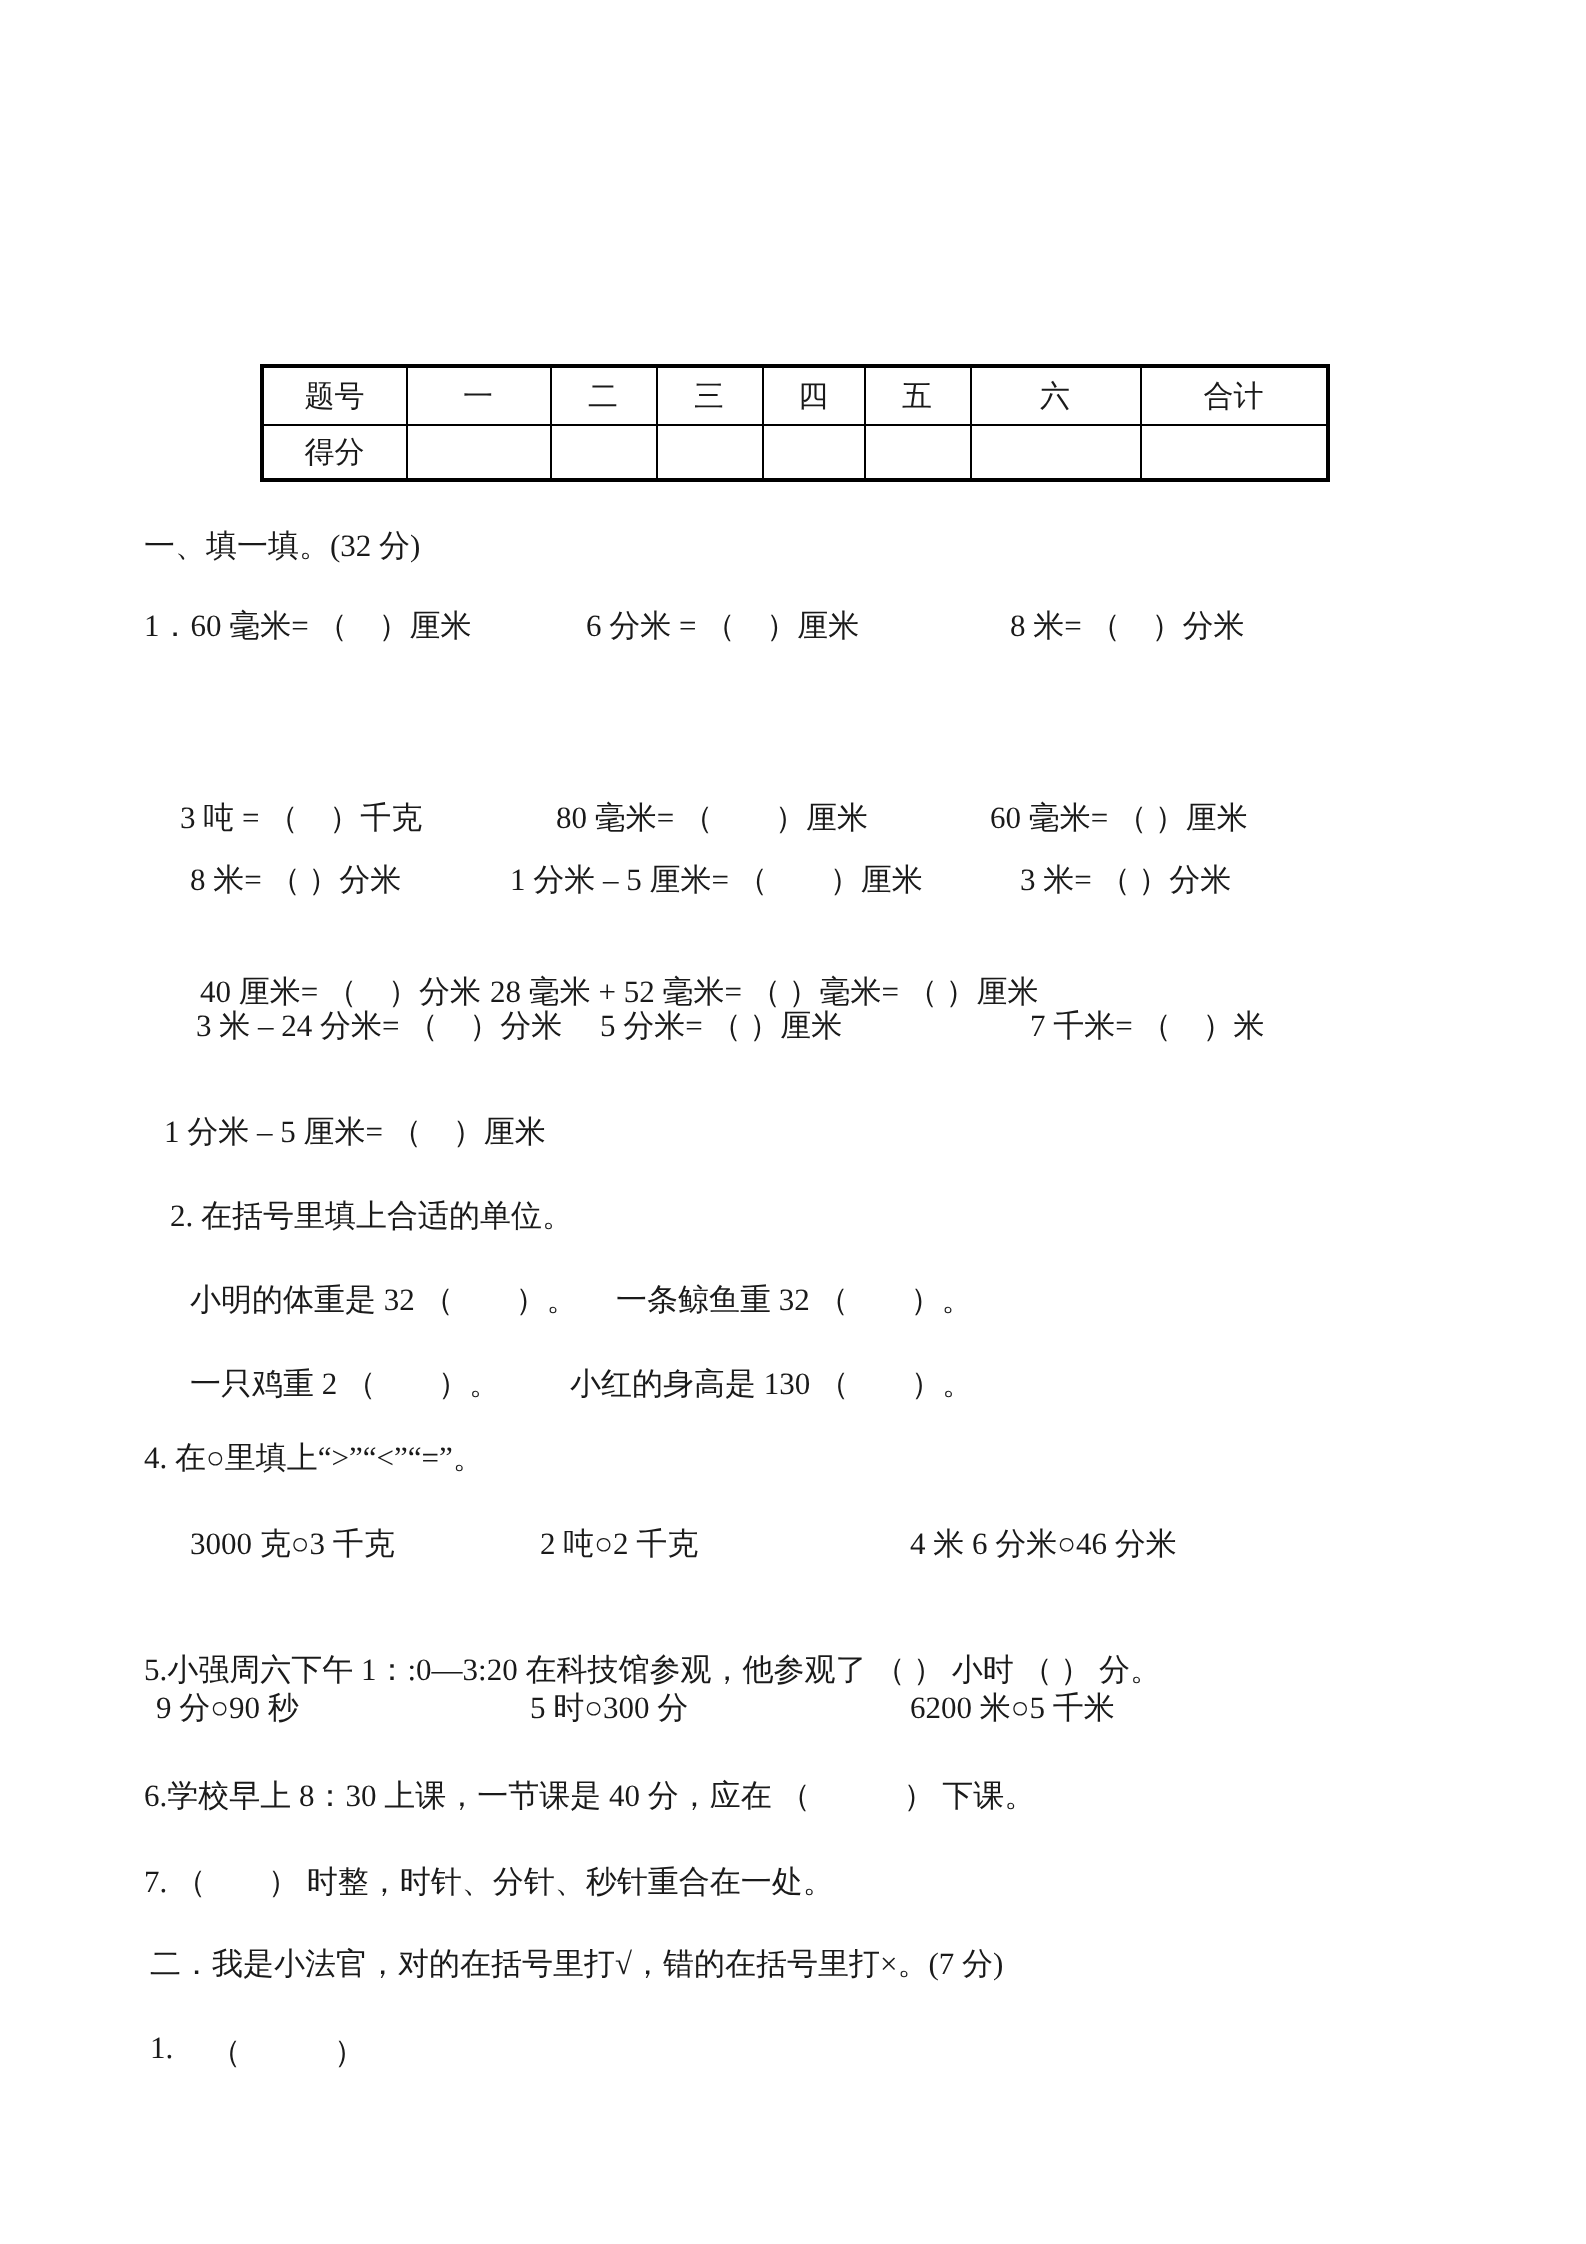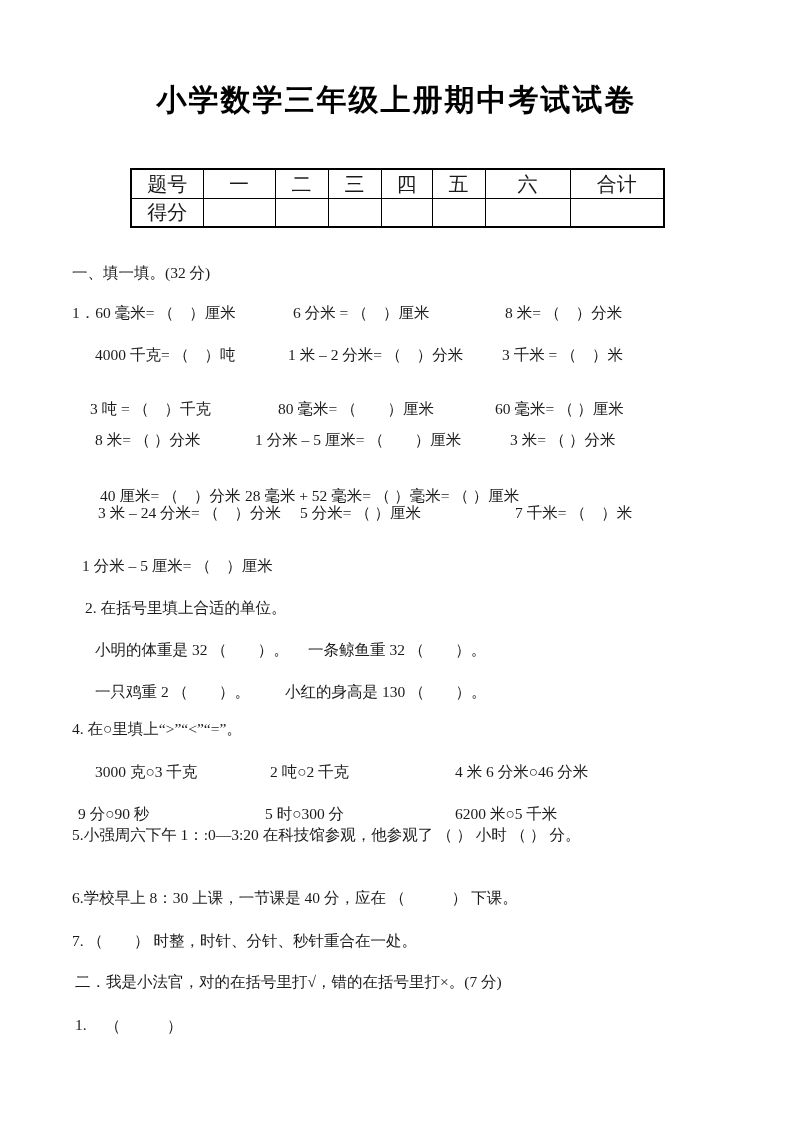--- a/index.html
+++ b/index.html
@@ -22,27 +22,27 @@
     margin: 0;
     text-align: center;
     font-family: "Liberation Sans", "DejaVu Sans", sans-serif;
     font-size: 30px;
     font-weight: 900;
     letter-spacing: 2px;
     color: #000;
   }
   table.score-table {
     position: absolute;
-    top: 168px;
+    top: 182px;
     left: 130px;
     width: 533px;
     border-collapse: collapse;
     table-layout: fixed;
     border: 2.5px solid #000;
-    font-size: 20px;
+    font-size: 15px;
   }
   table.score-table td {
     border: 1px solid #000;
     text-align: center;
     vertical-align: middle;
     padding: 0;
   }
   tr.hdr td { height: 28px; }
   tr.scr td { height: 26px; }
   .line, .row { position: absolute; left: 0; width: 100%; height: 26px; white-space: nowrap; }
@@ -54,33 +54,32 @@
   #r3   { top: 399px; padding-left: 12px; }  #r3 span:nth-child(1){left:90px}  #r3 span:nth-child(2){left:278px} #r3 span:nth-child(3){left:495px}
   #r4   { top: 430px; }  #r4 span:nth-child(1){left:95px}  #r4 span:nth-child(2){left:255px} #r4 span:nth-child(3){left:510px}
   #r5   { top: 472px; margin-top: 31px; }  #r5 span:nth-child(1){left:98px}  #r5 span:nth-child(2){left:300px} #r5 span:nth-child(3){left:515px}
   #r6   { top: 486px; }  #r6 span:nth-child(1){left:100px} #r6 span:nth-child(2){left:245px}
   #r7   { top: 556px; }  #r7 span:nth-child(1){left:82px}  #r7 span:nth-child(2){left:400px}
   #q2h  { top: 598px; }  #q2h span { left: 85px; }
   #q2r1 { top: 640px; }  #q2r1 span:nth-child(1){left:95px} #q2r1 span:nth-child(2){left:308px}
   #q2r2 { top: 682px; }  #q2r2 span:nth-child(1){left:95px} #q2r2 span:nth-child(2){left:285px}
   #q4h  { top: 719px; }  #q4h span { left: 72px; }
   #q4r1 { top: 762px; }  #q4r1 span:nth-child(1){left:95px} #q4r1 span:nth-child(2){left:270px} #q4r1 span:nth-child(3){left:455px}
-  #q4r2 { top: 804px; }  #q4r2 span:nth-child(1){left:78px} #q4r2 span:nth-child(2){left:265px} #q4r2 span:nth-child(3){left:455px}
+  #q4r2 { top: 844px; }  #q4r2 span:nth-child(1){left:78px} #q4r2 span:nth-child(2){left:265px} #q4r2 span:nth-child(3){left:455px}
   #q5   { top: 825px; }  #q5 span { left: 72px; }
   #q6   { top: 888px; }  #q6 span { left: 72px; }
   #q7   { top: 931px; }  #q7 span { left: 72px; }
   #s2h  { top: 972px; }  #s2h span { left: 75px; }
   #s2q1 { top: 1016px; } #s2q1 span:nth-child(1){left:75px} #s2q1 span:nth-child(2){left:105px} #s2q1 span:nth-child(3){left:487px}
 </style>
 </head>
 <body>
 
 <div class="page">
 
-  <h1 class="title">小学数学三年级上册期中考试试卷</h1>
 
   <table class="score-table">
     <colgroup>
       <col style="width:72px">
         <col style="width:72px">
         <col style="width:53px">
         <col style="width:53px">
       <col style="width:51px">
         <col style="width:53px">
         <col style="width:85px">
@@ -111,25 +110,20 @@
     </table>
 
   <div class="line" id="s1h">
     <span>一、填一填。(32 分)</span>
   </div>
 
   <div class="row" id="r1">
     <span>1．60 毫米= （　）厘米</span>
     <span>6 分米 = （　）厘米</span>
     <span>8 米= （　）分米</span>
-  </div>
-  <div class="row" id="r2">
-    <span>4000 千克= （　）吨</span>
-    <span>1 米 – 2 分米= （　）分米</span>
-    <span>3 千米 = （　）米</span>
   </div>
   <div class="row" id="r3">
     <span>3 吨 = （　）千克</span>
     <span>80 毫米= （　　）厘米</span>
     <span>60 毫米= （ ）厘米</span>
   </div>
   <div class="row" id="r4">
     <span>8 米= （ ）分米</span>
     <span>1 分米 – 5 厘米= （　　）厘米</span>
     <span>3 米= （ ）分米</span>

